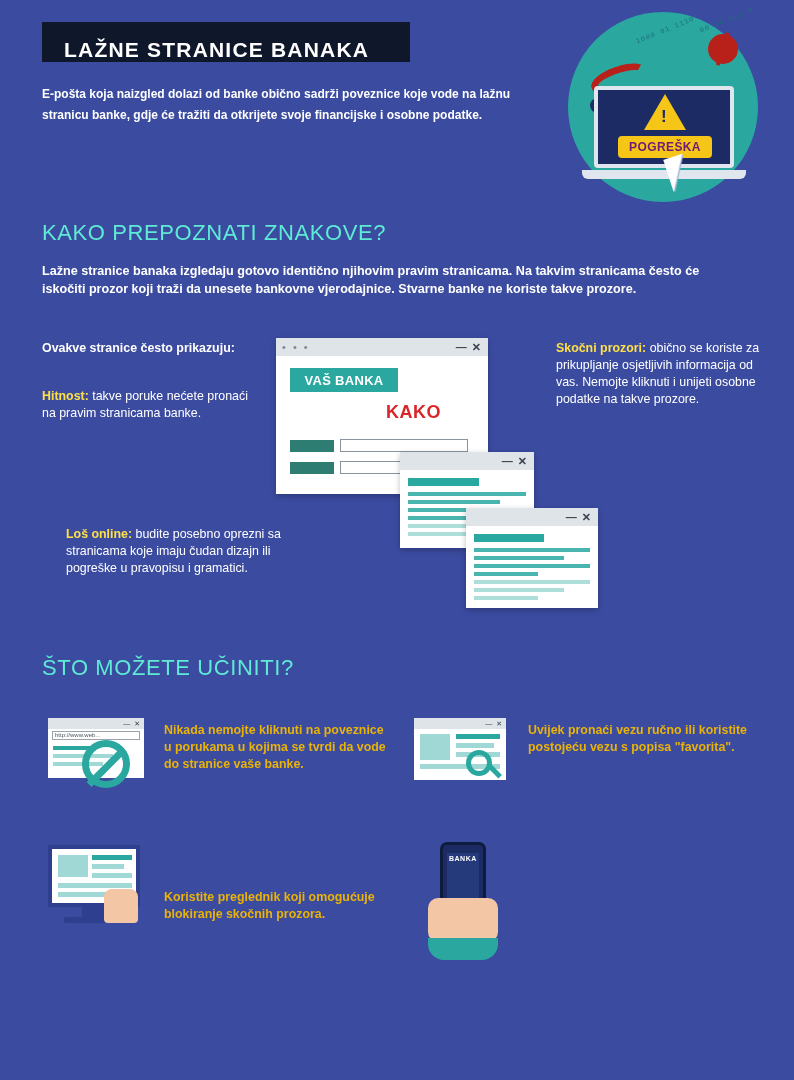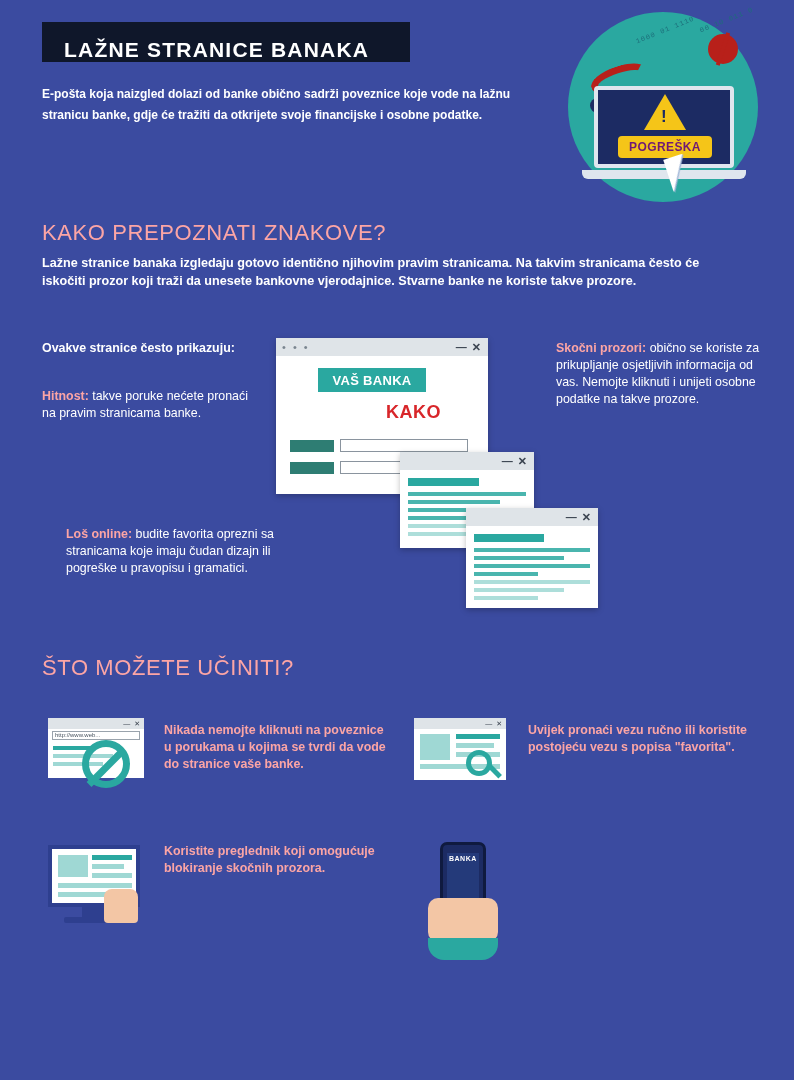--- a/index.html
+++ b/index.html
@@ -93,53 +93,53 @@
     width: 0; height: 0;
     border-left: 20px solid #ffffff;
     border-bottom: 34px solid transparent;
     transform: rotate(-18deg);
     filter: drop-shadow(1px 1px 0 #9fb4d6);
   }
 
   
   .section-h {
     position: absolute; font-size: 22px; letter-spacing: .6px;
-    color: #fca5a5; font-weight: normal;
+    color: #5eead4; font-weight: normal;
   }
   #h-signs { left: 42px; top: 220px; }
   #h-doing { left: 42px; top: 655px; }
 
   .lead {
-    position: absolute; left: 42px; top: 254px; width: 700px;
+    position: absolute; left: 42px; top: 262px; width: 700px;
     font-size: 12.6px; line-height: 18px; font-weight: bold; color: #ffffff;
   }
 
   
   .ann { position: absolute; font-size: 12.4px; line-height: 17px; color: #ffffff; }
-  .ann .accent { color: #fca5a5; font-weight: bold; }
+  .ann .accent { color: #fde047; font-weight: bold; }
   #ann-left-title { left: 42px; top: 340px; width: 230px; font-weight: bold; }
   #ann-hitnost { left: 42px; top: 388px; width: 215px; }
   #ann-los { left: 66px; top: 526px; width: 250px; }
   #ann-right { left: 556px; top: 340px; width: 205px; }
 
   
   .win { position: absolute; background: #ffffff; box-shadow: 0 2px 6px rgba(0,0,0,.25); }
   .win .bar {
     height: 18px; background: #dfe4e8; display: flex; align-items: center;
     justify-content: space-between; padding: 0 6px;
   }
   .win .dots { color: #7a858f; font-size: 11px; letter-spacing: 2px; line-height: 10px; }
   .win .ctrls { color: #3b4450; font-size: 11px; font-weight: bold; letter-spacing: 1px; }
   .win .body { position: relative; }
 
   #win-main { left: 276px; top: 338px; width: 212px; height: 156px; }
   #win-main .body { height: 138px; }
   .bank-tag {
     position: absolute; left: 14px; top: 12px; width: 108px; height: 24px;
-    background: #2aa8a0; display: flex; align-items: center; justify-content: center; margin-left: 28px;
+    background: #2aa8a0; display: flex; align-items: center; justify-content: center;
   }
   .bank-tag span { color: #ffffff; font-size: 13px; font-weight: bold; letter-spacing: .3px; }
   .hitno-txt {
     position: absolute; left: 110px; top: 46px;
     color: #d8262a; font-size: 18px; font-weight: bold; letter-spacing: .5px;
   }
   .fld-lbl { position: absolute; height: 12px; background: #2e7d73; }
   .fld-in { position: absolute; height: 13px; background: #ffffff; border: 1px solid #8a949e; }
   #fl1 { left: 14px; top: 84px; width: 44px; }
   #fi1 { left: 64px; top: 83px; width: 128px; }
@@ -149,24 +149,24 @@
   #win-2 { left: 400px; top: 452px; width: 134px; height: 96px; }
   #win-3 { left: 466px; top: 508px; width: 132px; height: 100px; }
   .lines { position: absolute; left: 8px; top: 8px; right: 8px; }
   .lines .ln { height: 4px; background: #2aa8a0; margin-bottom: 4px; opacity: .85; }
   .lines .ln.sh { width: 55%; }
   .lines .ln.md { width: 78%; }
   .lines .hdr { height: 8px; background: #2aa8a0; width: 60%; margin-bottom: 6px; }
   .lines .ln.pale { background: #9fd8d4; }
 
   
-  .tip { position: absolute; font-size: 12.4px; line-height: 17px; font-weight: bold; color: #fca5a5; }
+  .tip { position: absolute; font-size: 12.4px; line-height: 17px; font-weight: bold; color: #eab308; }
   #tip1 { left: 164px; top: 722px; width: 230px; }
   #tip2 { left: 528px; top: 722px; width: 236px; }
-  #tip3 { left: 164px; top: 843px; width: 232px; }
+  #tip3 { left: 164px; top: 889px; width: 232px; }
   #tip4 { left: 528px; top: 855px; width: 236px; }
 
   .ico { position: absolute; }
   #ico1 { left: 48px; top: 718px; width: 104px; height: 80px; }
   #ico2 { left: 414px; top: 718px; width: 104px; height: 78px; }
   #ico3 { left: 48px; top: 845px; width: 110px; height: 92px; }
   #ico4 { left: 414px; top: 842px; width: 104px; height: 120px; }
 
   .mini-win { position: absolute; background: #ffffff; }
   .mini-win .mbar { height: 11px; background: #dfe4e8; display:flex; align-items:center; justify-content:flex-end; padding-right:3px; }
@@ -243,21 +243,21 @@
   <div class="section-h" id="h-signs">KAKO PREPOZNATI ZNAKOVE?</div>
   <div class="lead">Lažne stranice banaka izgledaju gotovo identično njihovim pravim stranicama. Na takvim stranicama često će iskočiti prozor koji traži da unesete bankovne vjerodajnice. Stvarne banke ne koriste takve prozore.</div>
 
   <div class="ann" id="ann-hitnost">
     <span class="accent">Hitnost:</span><span> takve poruke nećete pronaći na pravim stranicama banke.</span>
   </div>
 
   <div class="ann" id="ann-left-title">Ovakve stranice često prikazuju:</div>
 
   <div class="ann" id="ann-los">
-    <span class="accent">Loš online:</span><span> budite favorita oprezni sa stranicama koje imaju čudan dizajn ili pogreške u pravopisu i gramatici.</span>
+    <span class="accent">Loš online:</span><span> budite posebno oprezni sa stranicama koje imaju čudan dizajn ili pogreške u pravopisu i gramatici.</span>
   </div>
 
   <div class="ann" id="ann-right">
     <span class="accent">Skočni prozori:</span><span> obično se koriste za prikupljanje osjetljivih informacija od vas. Nemojte kliknuti i unijeti osobne podatke na takve prozore.</span>
   </div>
 
   <div class="win" id="win-main">
     <div class="bar">
       <div class="dots">• • •</div>
       <div class="ctrls">— ✕</div>

